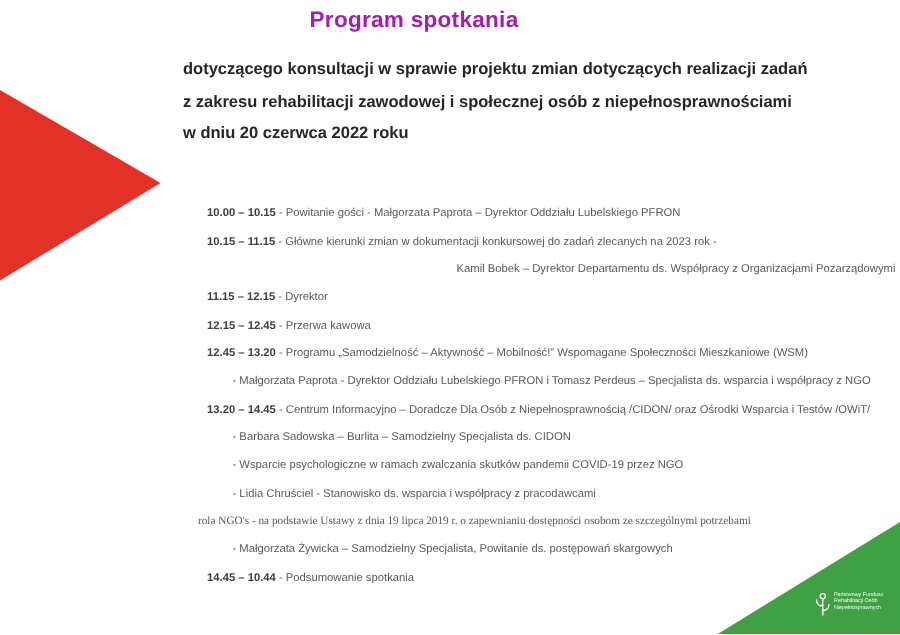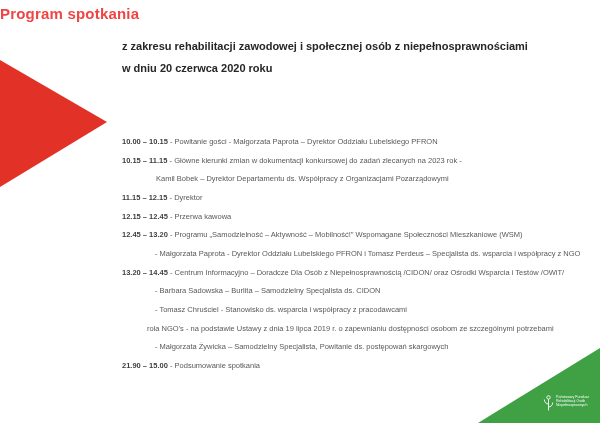--- a/index.html
+++ b/index.html
@@ -1,37 +1,37 @@
 <!DOCTYPE html>
 <html><head>
 <meta charset="utf-8">
 <style>
   html,body{margin:0;padding:0;background:#fff;}
   .page{
     position:relative;width:600px;height:423px;background:#ffffff;overflow:hidden;
     font-family:"Liberation Sans",sans-serif;
   }
   .title{
-    position:absolute;top:5px;left:0;width:552px;text-align:left;
-    font-size:15px;font-weight:bold;color:#ef4444;letter-spacing:.2px;
+    position:absolute;top:5px;left:0;width:552px;text-align:center;
+    font-size:15px;font-weight:bold;color:#a21caf;letter-spacing:.2px;
   }
   .subtitle{
     position:absolute;top:36px;left:122px;width:470px;
     font-size:11px;font-weight:bold;color:#262626;line-height:21.5px;
   }
   .schedule{
     position:absolute;top:133px;left:122px;width:475px;
     font-size:7.5px;color:#595959;
   }
   .row{line-height:18.65px;white-space:nowrap;}
   .row .time{font-weight:bold;color:#3f3f3f;}
-  .indent-0{margin-left:0;}
+  .indent-0{margin-left:16px;}
   .indent-1{margin-left:33px;}
-  .indent-2{margin-left:25px;}
-  .indent-3{margin-left:34px;}
+  .indent-2{margin-left:10px;font-family:Liberation Serif, serif;}
+  .indent-3{margin-left:14px;text-align:right;}
   .red-arrow{position:absolute;left:0;top:60px;}
   .green-corner{position:absolute;left:478px;top:348px;}
   .pfron-logo{
     position:absolute;left:543px;top:395px;display:flex;align-items:flex-start;gap:2px;
   }
   .pfron-logo .logo-text{
     font-size:6px;line-height:7px;color:#ffffff;
     transform:scale(0.6);transform-origin:left top;white-space:nowrap;
   }
 </style>
@@ -40,38 +40,40 @@
 
 <div class="page">
 
   <svg class="red-arrow" width="108" height="128" viewBox="0 0 108 128" aria-hidden="true">
     <polygon points="0,0 107,62 0,127" fill="#e23227"></polygon>
   </svg>
 
   <div class="title">Program spotkania</div>
 
   <div class="subtitle">
+    <div>dotyczącego konsultacji w sprawie projektu zmian dotyczących realizacji zadań</div>
     <div>z zakresu rehabilitacji zawodowej i społecznej osób z niepełnosprawnościami</div>
-    <div>w dniu 20 czerwca 2020 roku</div>
+    <div>w dniu 20 czerwca 2022 roku</div>
   </div>
 
   <div class="schedule">
       <div class="row indent-0"><span class="time">10.00 – 10.15 </span><span class="desc">- Powitanie gości - Małgorzata Paprota – Dyrektor Oddziału Lubelskiego PFRON</span></div>
       <div class="row indent-0"><span class="time">10.15 – 11.15 </span><span class="desc">- Główne kierunki zmian w dokumentacji konkursowej do zadań zlecanych na 2023 rok -</span></div>
       <div class="row indent-3"><span class="desc">Kamil Bobek – Dyrektor Departamentu ds. Współpracy z Organizacjami  Pozarządowymi</span></div>
       <div class="row indent-0"><span class="time">11.15 – 12.15 </span><span class="desc">- Dyrektor</span></div>
       <div class="row indent-0"><span class="time">12.15 – 12.45 </span><span class="desc">- Przerwa kawowa</span></div>
       <div class="row indent-0"><span class="time">12.45 – 13.20 </span><span class="desc">- Programu „Samodzielność – Aktywność – Mobilność!” Wspomagane  Społeczności Mieszkaniowe (WSM)</span></div>
       <div class="row indent-1"><span class="desc">- Małgorzata Paprota - Dyrektor Oddziału Lubelskiego PFRON i Tomasz Perdeus – Specjalista ds. wsparcia i współpracy z NGO</span></div>
       <div class="row indent-0"><span class="time">13.20 – 14.45 </span><span class="desc">- Centrum Informacyjno – Doradcze Dla Osób z Niepełnosprawnością /CIDON/ oraz Ośrodki Wsparcia i Testów /OWiT/</span></div>
       <div class="row indent-1"><span class="desc">- Barbara Sadowska – Burlita – Samodzielny Specjalista ds. CIDON</span></div>
-      <div class="row indent-1"><span class="desc">- Tomasz Chruściel - Stanowisko ds. wsparcia i współpracy z pracodawcami</span></div>
+      <div class="row indent-1"><span class="desc">- Wsparcie psychologiczne w ramach zwalczania skutków pandemii COVID-19   przez NGO</span></div>
+      <div class="row indent-1"><span class="desc">- Lidia Chruściel - Stanowisko ds. wsparcia i współpracy z pracodawcami</span></div>
       <div class="row indent-2"><span class="desc">rola NGO's  - na podstawie Ustawy z dnia 19 lipca 2019 r. o zapewnianiu dostępności osobom ze szczególnymi potrzebami</span></div>
       <div class="row indent-1"><span class="desc">- Małgorzata Żywicka – Samodzielny Specjalista, Powitanie ds. postępowań skargowych</span></div>
-      <div class="row indent-0"><span class="time">21.90 – 15.00 </span><span class="desc">- Podsumowanie spotkania</span></div>
+      <div class="row indent-0"><span class="time">14.45 – 10.44 </span><span class="desc">- Podsumowanie spotkania</span></div>
     </div>
 
   <svg class="green-corner" width="122" height="75" viewBox="0 0 122 75" aria-hidden="true">
     <polygon points="122,0 122,75 0,75" fill="#3fa044"></polygon>
   </svg>
 
   <div class="pfron-logo">
     <svg width="11" height="16" viewBox="0 0 11 16" aria-hidden="true">
       <circle cx="5.5" cy="2.4" r="1.7" fill="none" stroke="#ffffff" stroke-width="0.9"></circle>
       <path d="M5.5 4.5 V15 M5.5 9 C3 9 1.4 7.2 1.3 4.9 M5.5 12 C8 12 9.6 10.2 9.7 7.9" fill="none" stroke="#ffffff" stroke-width="0.9" stroke-linecap="round"></path>

